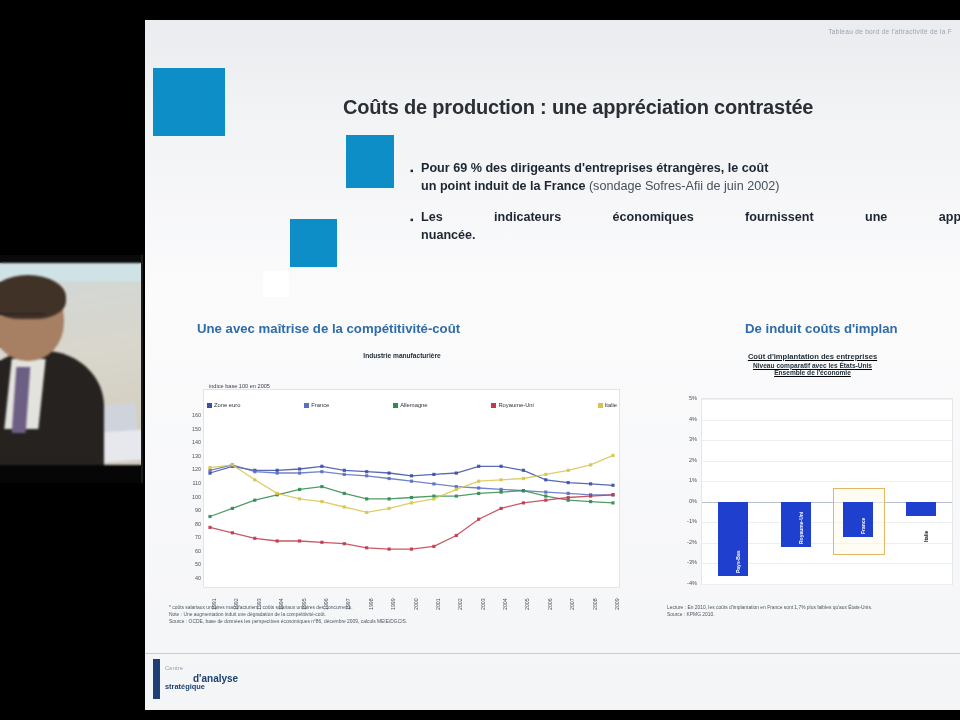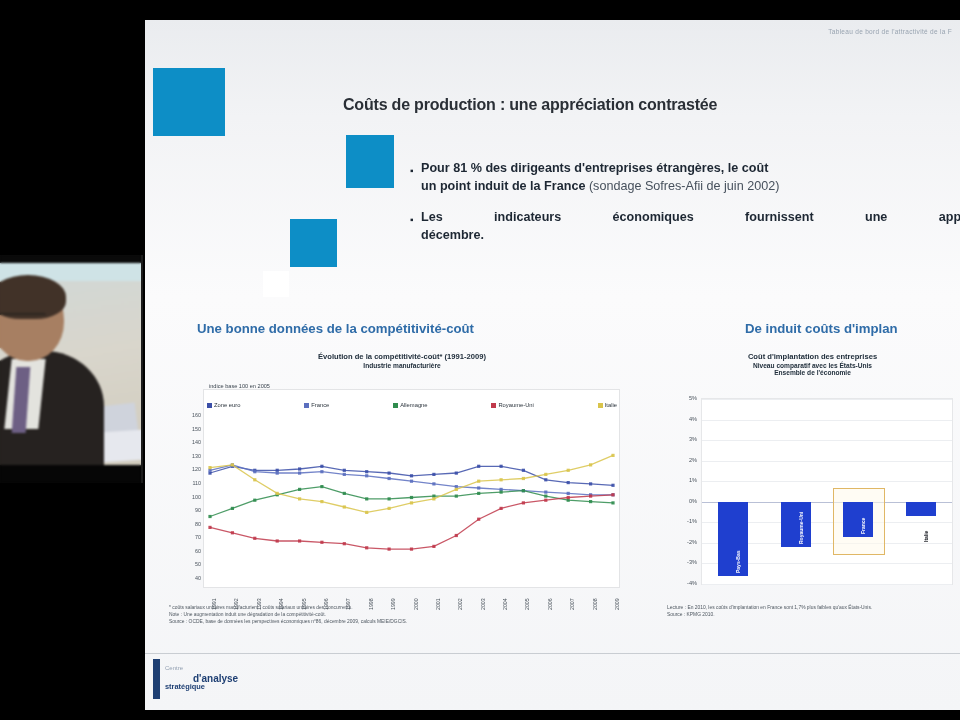--- a/index.html
+++ b/index.html
@@ -18,42 +18,42 @@
 
   
   .sq{position:absolute;background:#0d8ec6;}
   .sq.s1{left:8px;top:48px;width:72px;height:68px;}
   .sq.s2{left:201px;top:115px;width:48px;height:53px;}
   .sq.s3{left:145px;top:199px;width:47px;height:48px;}
   .sq.s4{left:118px;top:251px;width:26px;height:26px;background:#fff;}
 
   
   .slide-title{position:absolute;left:198px;top:76px;width:600px;
-      font-size:16px;font-weight:700;color:#2a2f36;letter-spacing:-0.2px;
+      font-size:20px;font-weight:700;color:#2a2f36;letter-spacing:-0.2px;
       filter:blur(.25px);white-space:nowrap;}
 
   
   .bullets{position:absolute;left:276px;top:140px;width:545px;color:#1d2733;}
   .bullet{position:relative;font-size:12.6px;line-height:17.5px;font-weight:700;
       margin-bottom:14px;filter:blur(.2px);}
   .bullet .bdot{position:absolute;left:-11px;top:2px;font-size:10px;color:#1d2733;}
   .bullet .normal{font-weight:400;color:#46505c;}
   .bullet.b2{text-align:justify;}
   .bullet.b2 .line1{display:block;text-align:justify;text-align-last:justify;}
 
   
   .sec-head{position:absolute;font-size:13.2px;font-weight:700;color:#2f6ca8;
       filter:blur(.3px);white-space:nowrap;}
   .sec-head.left{left:52px;top:301px;}
   .sec-head.right{left:600px;top:301px;}
 
   
   .panel{position:absolute;background:#fdfdfd;border:1px solid #dfe2e6;}
   #panel-left{left:22px;top:332px;width:470px;height:305px;background:transparent;border:none;}
-  #panel-right{left:520px;top:332px;width:295px;height:305px;background:transparent;border:none;}
+  #panel-right{left:520px;top:332px;width:295px;height:305px;background:transparent;border:none;text-decoration:underline;}
 
   .chart-title{text-align:center;font-size:7.6px;font-weight:700;color:#22303d;
       line-height:9.5px;filter:blur(.25px);}
   .chart-sub{text-align:center;font-size:6.6px;font-weight:700;color:#22303d;filter:blur(.25px);}
 
   
   #lc-box{position:absolute;left:36px;top:37px;width:415px;height:197px;
       background:#fff;border:1px solid #e3e4e6;}
   #lc-note{position:absolute;left:42px;top:31px;font-size:5.6px;color:#3b454f;filter:blur(.25px);}
   .lc-ylab{position:absolute;right:2px;font-size:5.4px;color:#49525c;filter:blur(.2px);}
@@ -124,35 +124,34 @@
 
     <div class="sq s1"></div>
     <div class="sq s2"></div>
     <div class="sq s3"></div>
     <div class="sq s4"></div>
 
     <div class="slide-title">Coûts de production : une appréciation contrastée</div>
 
     <div class="bullets">
       <div class="bullet b1">
-        <span class="bdot">▪</span><span>Pour 81 % des dirigeants d'entreprises étrangères, le coût</span><br>
+        <span class="bdot">▪</span><span>Pour 69 % des dirigeants d'entreprises étrangères, le coût</span><br>
         <span>un point induit de la France</span><span class="normal"> (sondage Sofres-Afii de juin 2002)</span>
       </div>
       <div class="bullet b2">
         <span class="bdot">▪</span>
         <span class="line1">Les indicateurs économiques fournissent une appr</span>
-        <span>décembre.</span>
+        <span>nuancée.</span>
       </div>
     </div>
 
-    <div class="sec-head left">Une bonne données de la compétitivité-coût</div>
+    <div class="sec-head left">Une avec maîtrise de la compétitivité-coût</div>
     <div class="sec-head right">De induit coûts d'implan</div>
 
     <div class="panel" id="panel-left">
-      <div class="chart-title">Évolution de la compétitivité-coût* (1991-2009)</div>
       <div class="chart-sub">Industrie manufacturière</div>
       <div id="lc-note">indice base 100 en 2005</div>
       <div id="lc-box">
         <svg id="lc-svg" width="415" height="197">
             <path d="M6.0,83.0 L28.4,76.3 L50.8,80.3 L73.2,80.3 L95.6,79.0 L117.9,76.3 L140.3,80.3 L162.7,81.7 L185.1,83.0 L207.5,85.8 L229.9,84.4 L252.3,83.0 L274.7,76.3 L297.1,76.3 L319.4,80.3 L341.8,89.8 L364.2,92.6 L386.6,93.9 L409.0,95.3 " fill="none" stroke="#3b4fa8" stroke-width="1.3" opacity="0.85"></path>
             <rect x="4.4" y="81.5" width="3.2" height="3.2" fill="#3b4fa8" opacity="0.9"></rect>
             <rect x="26.8" y="74.7" width="3.2" height="3.2" fill="#3b4fa8" opacity="0.9"></rect>
             <rect x="49.2" y="78.7" width="3.2" height="3.2" fill="#3b4fa8" opacity="0.9"></rect>
             <rect x="71.6" y="78.7" width="3.2" height="3.2" fill="#3b4fa8" opacity="0.9"></rect>
             <rect x="94.0" y="77.4" width="3.2" height="3.2" fill="#3b4fa8" opacity="0.9"></rect>

